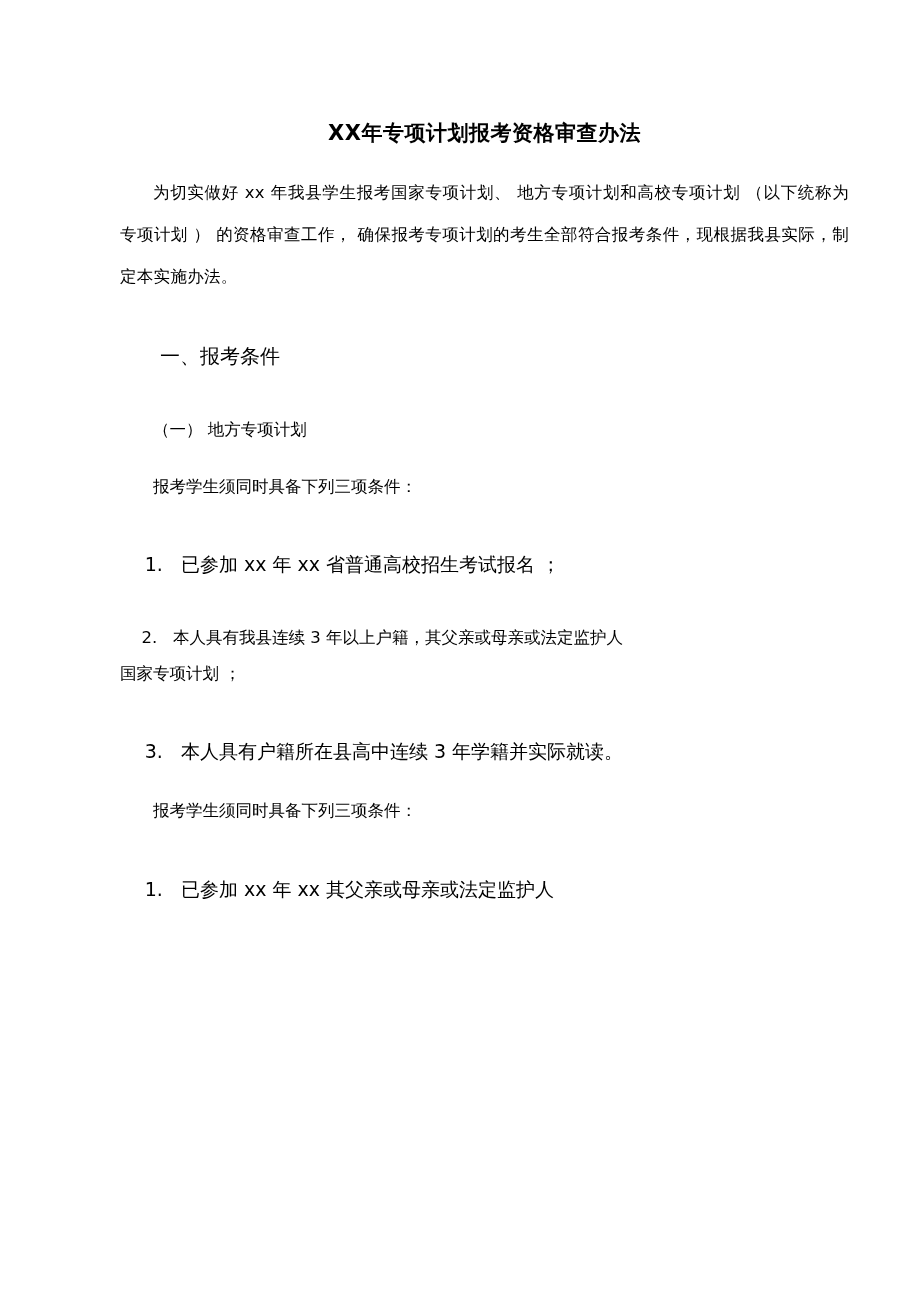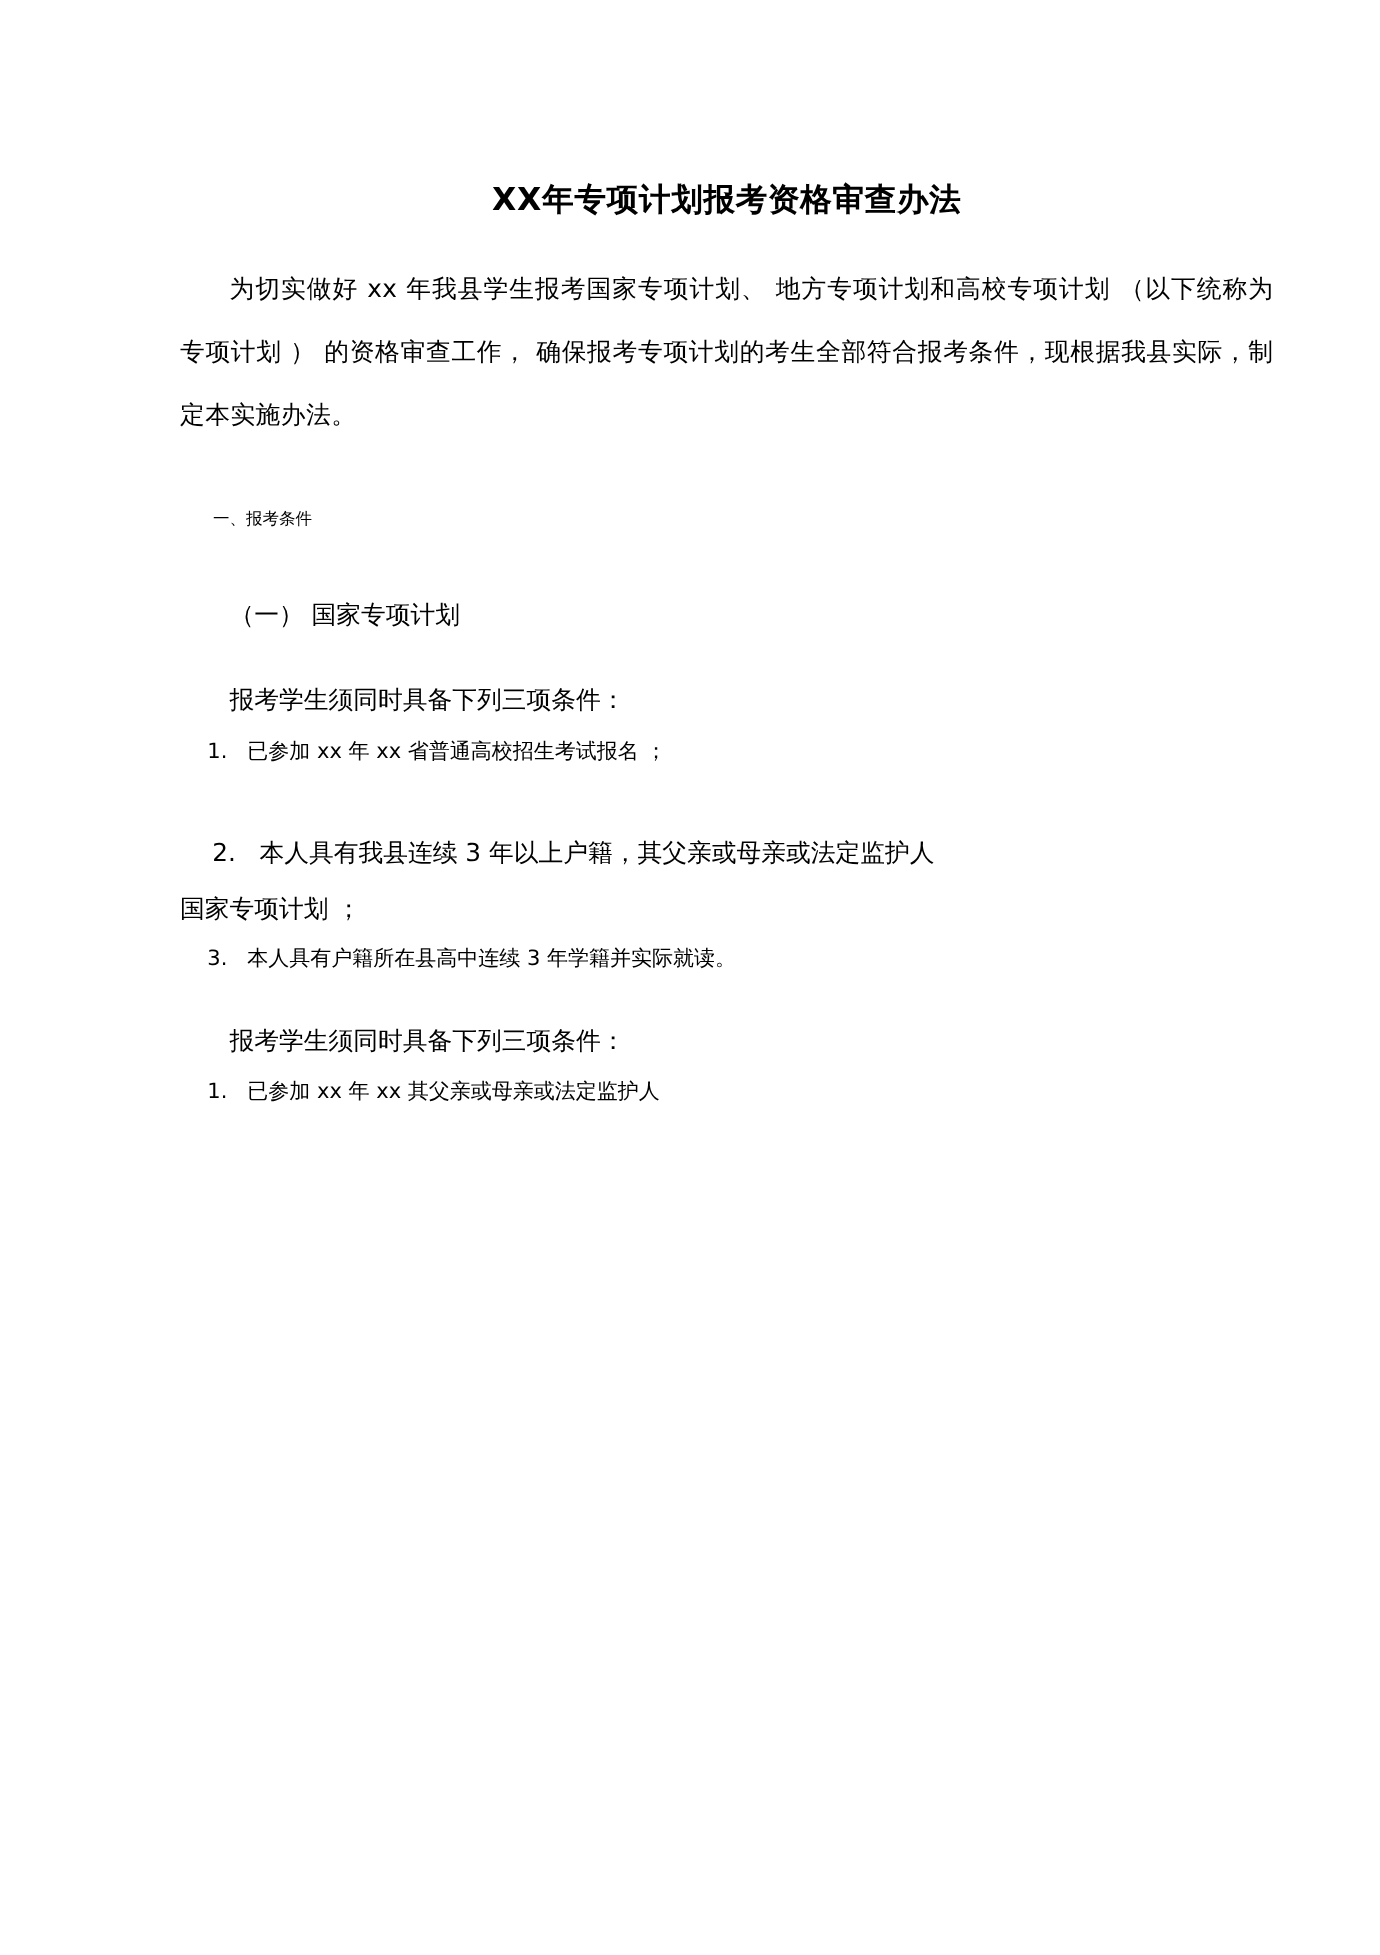--- a/index.html
+++ b/index.html
@@ -39,39 +39,40 @@
     margin: 0;
   }
   .intro {
     margin-top: 22px;
     text-indent: 2em;
     letter-spacing: 0.3px;
   }
   .section-head {
     margin-top: 36px;
     text-indent: 2em;
-    font-size: 11px;
+    font-size: 20px;
     line-height: 2.2;
   }
   .sub-head {
     margin-top: 34px;
     text-indent: 2em;
     font-size: 16.5px;
     line-height: 2.2;
   }
   .lead {
     margin-top: 22px;
     text-indent: 2em;
     font-size: 16.5px;
     line-height: 2.2;
     font-family: Liberation Mono, monospace;
   }
   .item {
+    margin-top: 38px;
     text-indent: 1.3em;
-    font-size: 14px;
+    font-size: 19px;
     line-height: 2.2;
     text-align: justify;
     text-justify: inter-ideograph;
   }
   .item-wrap {
     margin-top: 34px;
     font-size: 16.5px;
     line-height: 2.2;
     text-indent: 1.3em;
     text-align: justify;
@@ -86,21 +87,21 @@
 <body>
 
 <div class="page">
 
   <h1 class="doc-title">XX年专项计划报考资格审查办法</h1>
 
   <p class="para intro">为切实做好 xx 年我县学生报考国家专项计划、 地方专项计划和高校专项计划 （以下统称为专项计划 ） 的资格审查工作， 确保报考专项计划的考生全部符合报考条件，现根据我县实际，制定本实施办法。</p>
 
   <p class="para section-head">一、报考条件</p>
 
-  <p class="para sub-head">（一） 国家专项计划</p>
+  <p class="para sub-head">（一） 地方专项计划</p>
 
   <p class="para lead">报考学生须同时具备下列三项条件：</p>
 
   <p class="para item">
     <span>1.</span>
     &nbsp;&nbsp;<span>已参加 xx 年 xx 省普通高校招生考试报名 ；</span>
   </p>
 
   <p class="para item-wrap">
     <span>2.</span>

